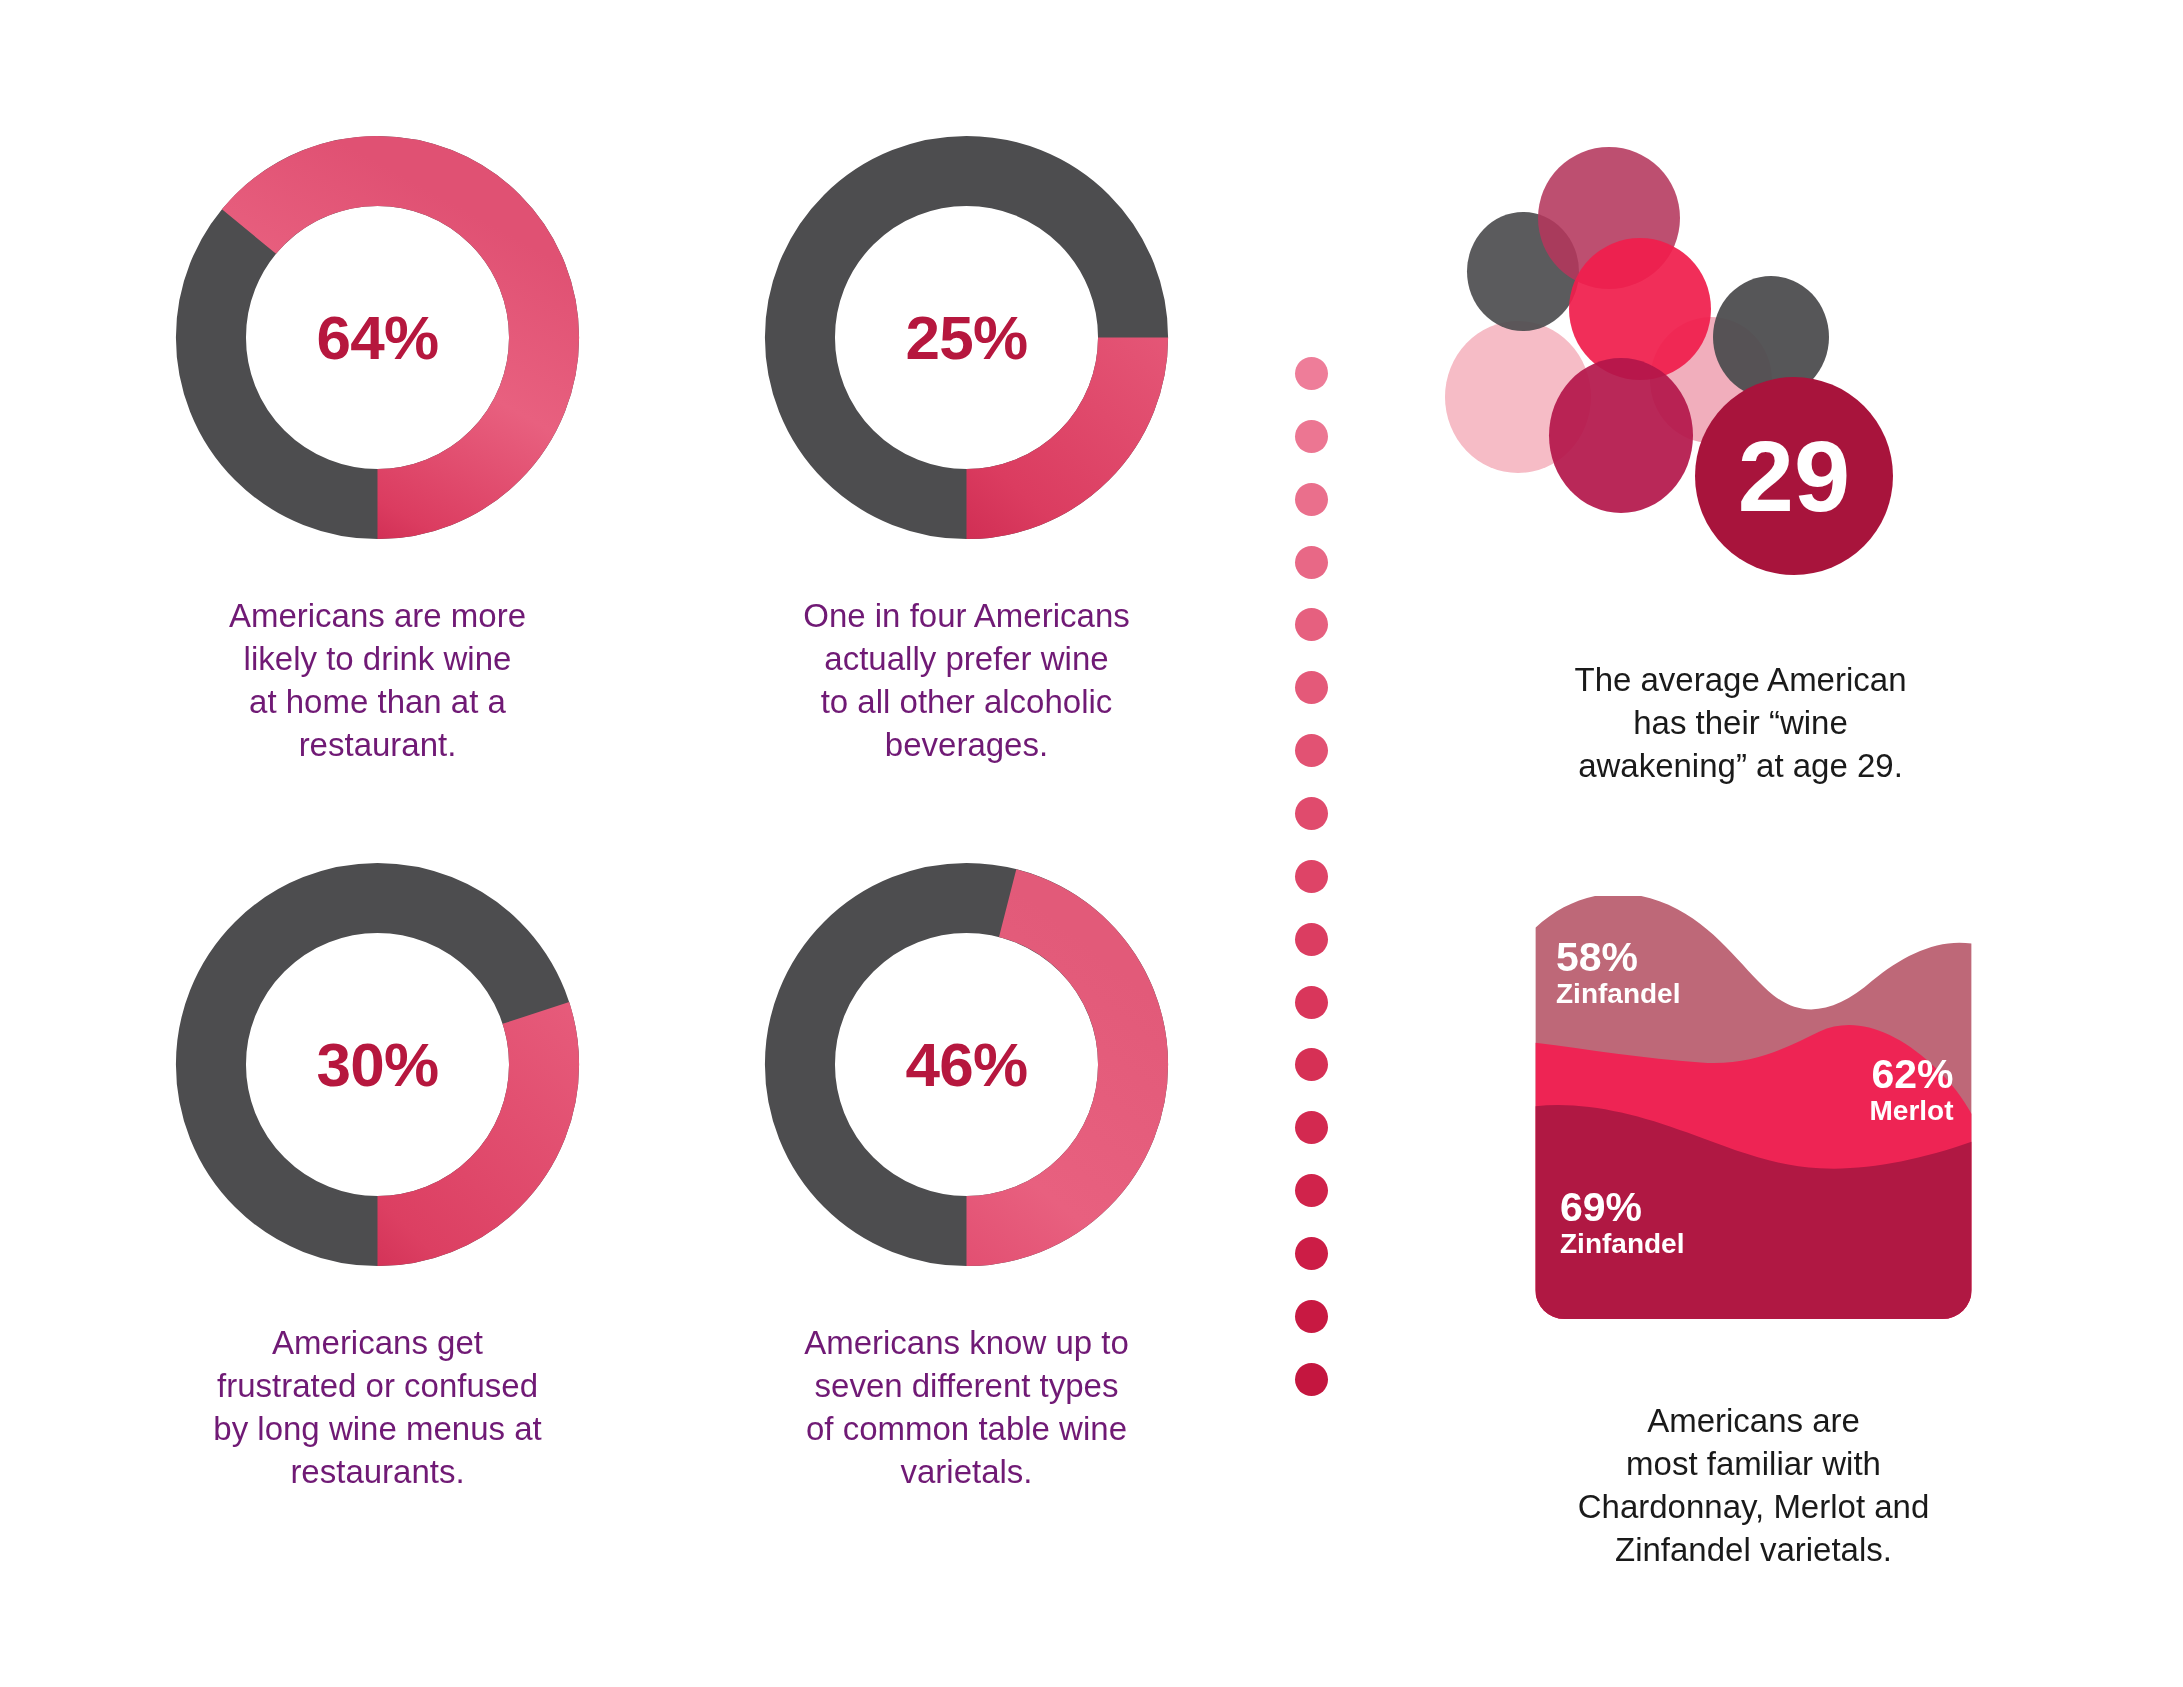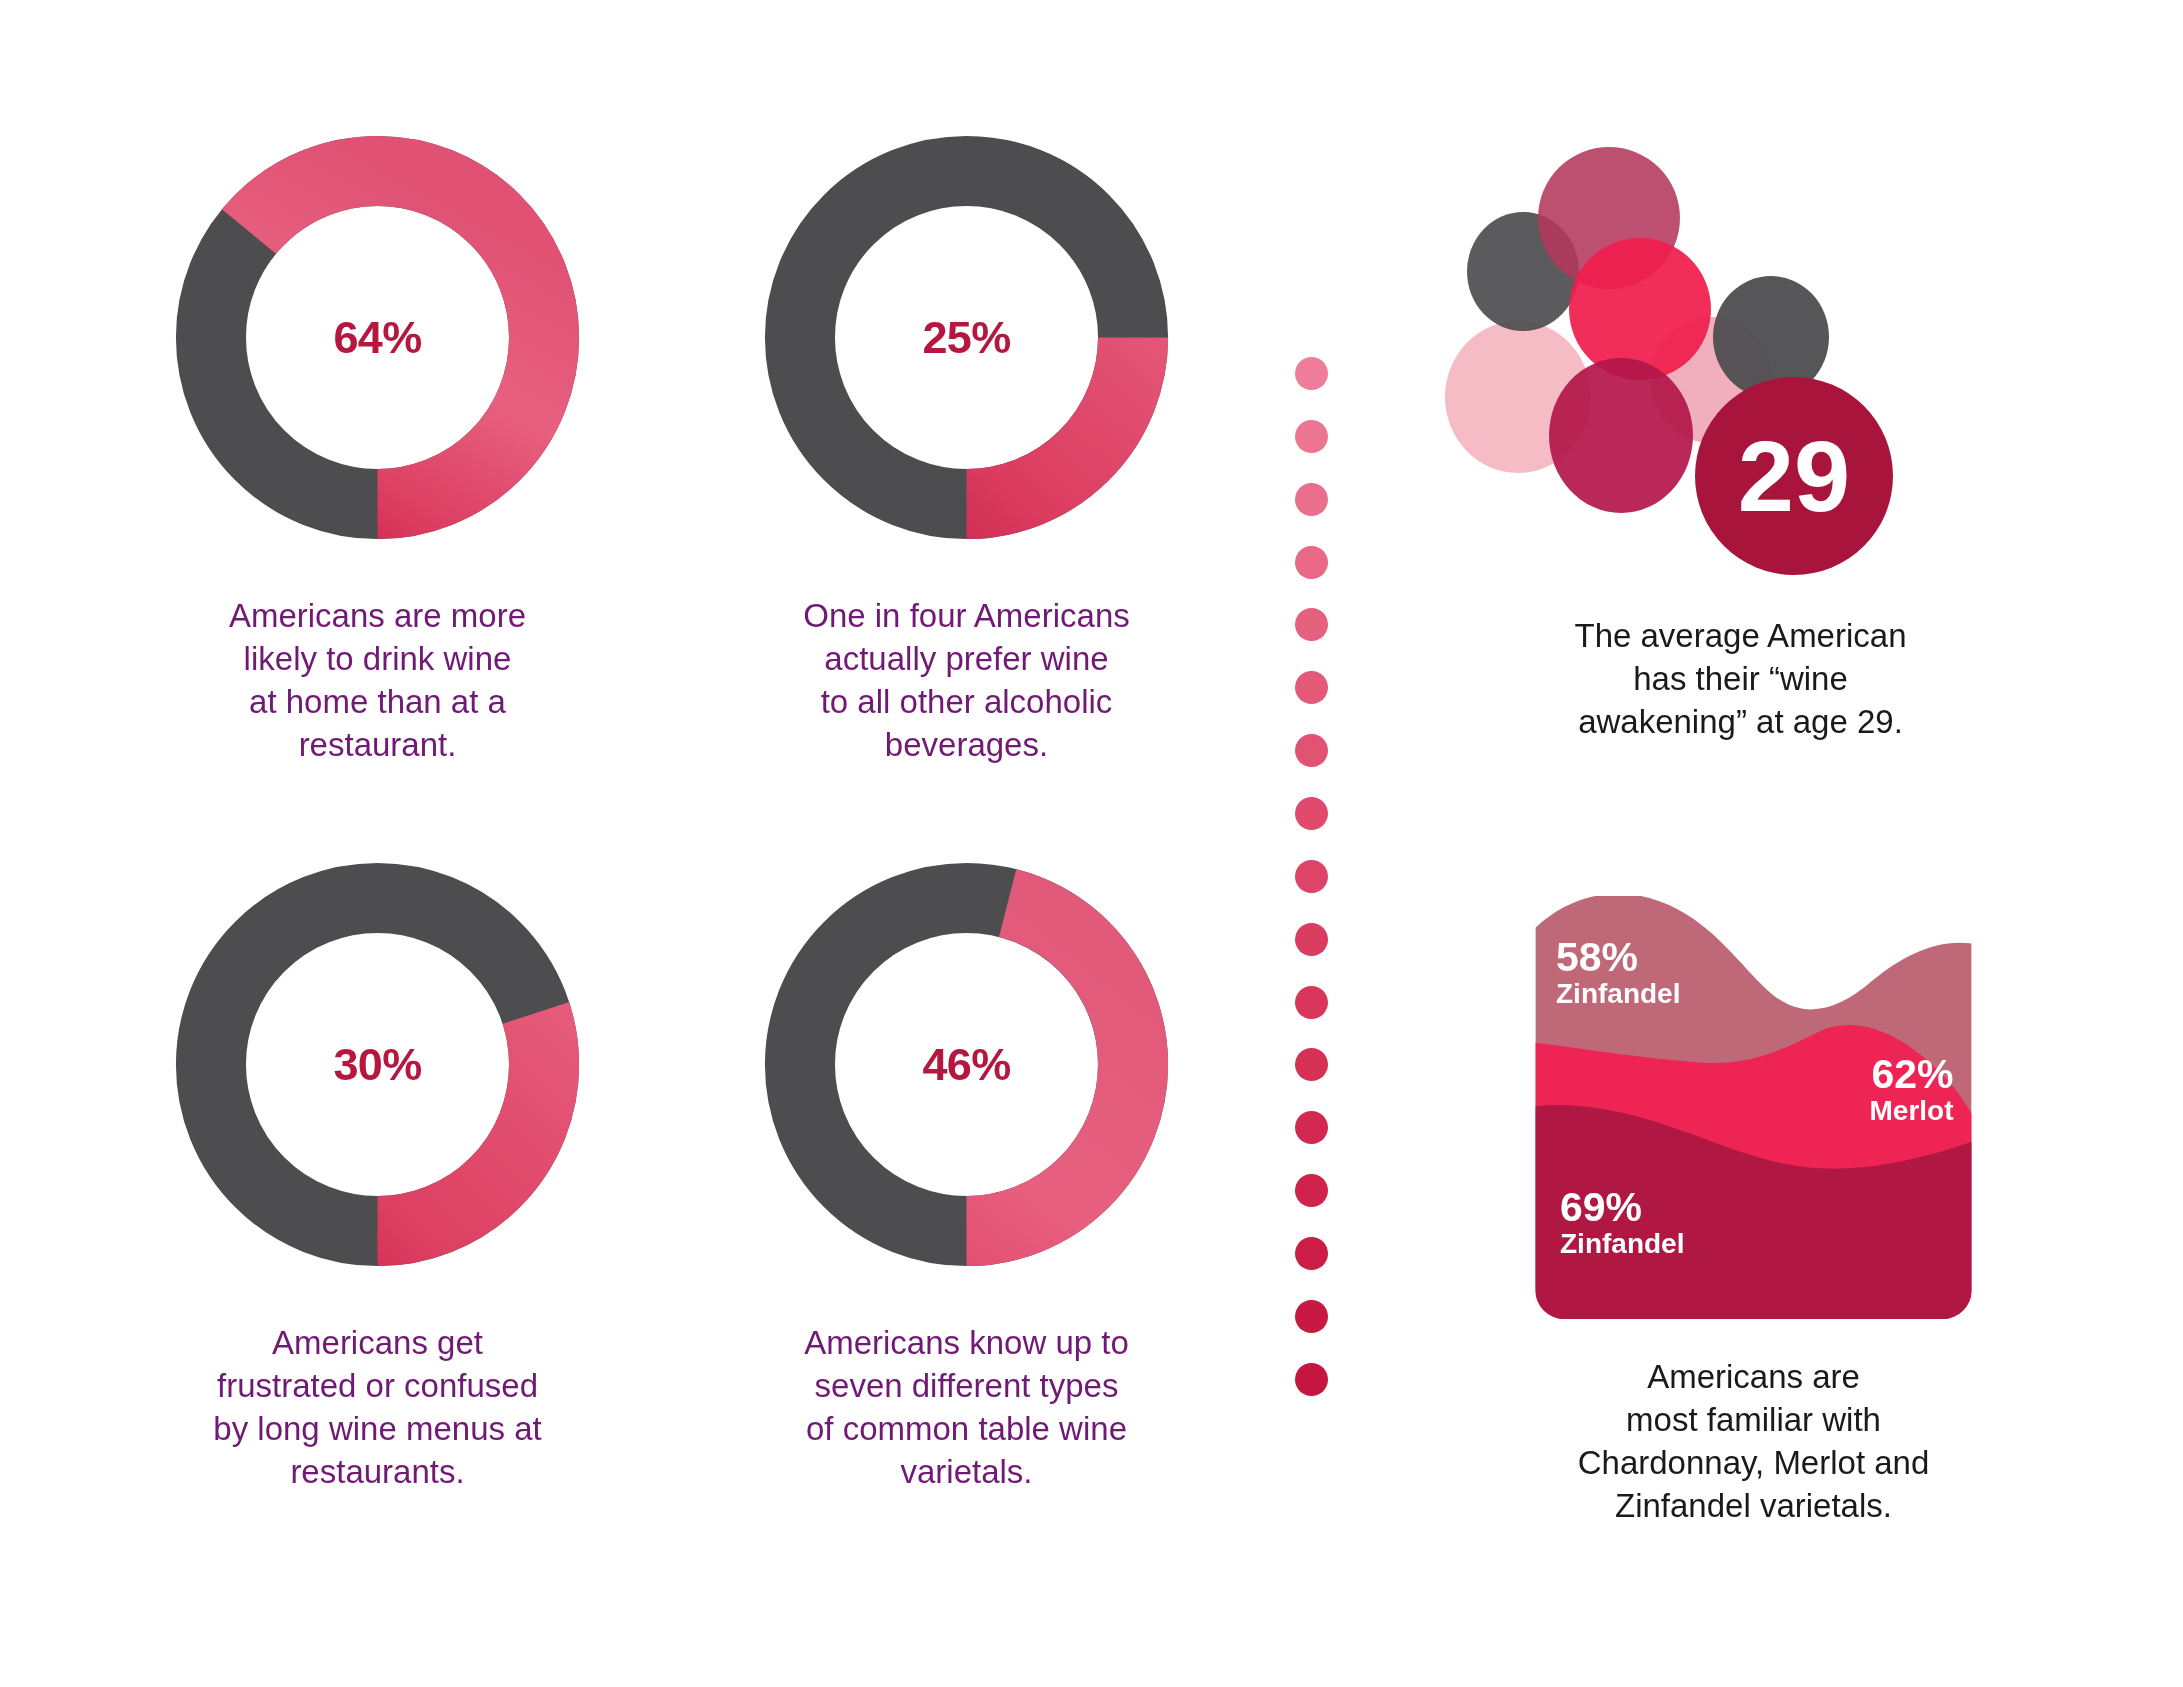--- a/index.html
+++ b/index.html
@@ -8,21 +8,21 @@
        font-family:"Liberation Sans","DejaVu Sans",sans-serif;}
 
   .stage{position:absolute;left:0;top:0;width:2183px;height:1687px;}
 
   
   .donut-block{position:absolute;width:503px;text-align:center;}
   .donut-wrap{position:relative;width:423px;height:423px;margin:0 auto;}
   .donut-wrap svg{display:block;width:423px;height:423px;}
   .donut-label{position:absolute;left:0;top:0;width:423px;height:423px;
        display:flex;align-items:center;justify-content:center;
-       font-size:45px;font-weight:bold;color:#B6173E;letter-spacing:-0.7px;}
+       font-size:62px;font-weight:bold;color:#B6173E;letter-spacing:-0.7px;}
   .cap{margin-top:46px;font-size:33px;line-height:1.30;color:#701a75;font-weight:300;
        white-space:pre-line;}
 
   
   .dots{position:absolute;}
   .dot{position:absolute;border-radius:50%;}
 
   
   .cluster{position:absolute;}
   .bub{position:absolute;border-radius:50%;}
@@ -31,21 +31,21 @@
       color:#fff;font-size:101px;font-weight:bold;}
 
   
   .wave-wrap{position:absolute;}
   .wave-wrap svg{display:block;}
   .wv-lab{position:absolute;color:#ffffff;font-weight:bold;line-height:1.05;}
   .wv-pct{font-size:41px;display:block;}
   .wv-name{font-size:28px;display:block;}
 
   .cap-right{position:absolute;width:503px;text-align:center;
-       font-size:33px;line-height:1.30;color:#1a1a1a;font-weight:300;white-space:pre-line;}
+       font-size:33px;line-height:1.30;color:#1a1a1a;font-weight:300;white-space:pre-line;margin-top:44px;}
 </style>
 </head>
 <body>
 
 <div class="stage">
 
   <div class="donut-block" style="left:126px;top:126px;">
     <div class="donut-wrap">
       <svg viewBox="0 0 640 640">
         <defs>

